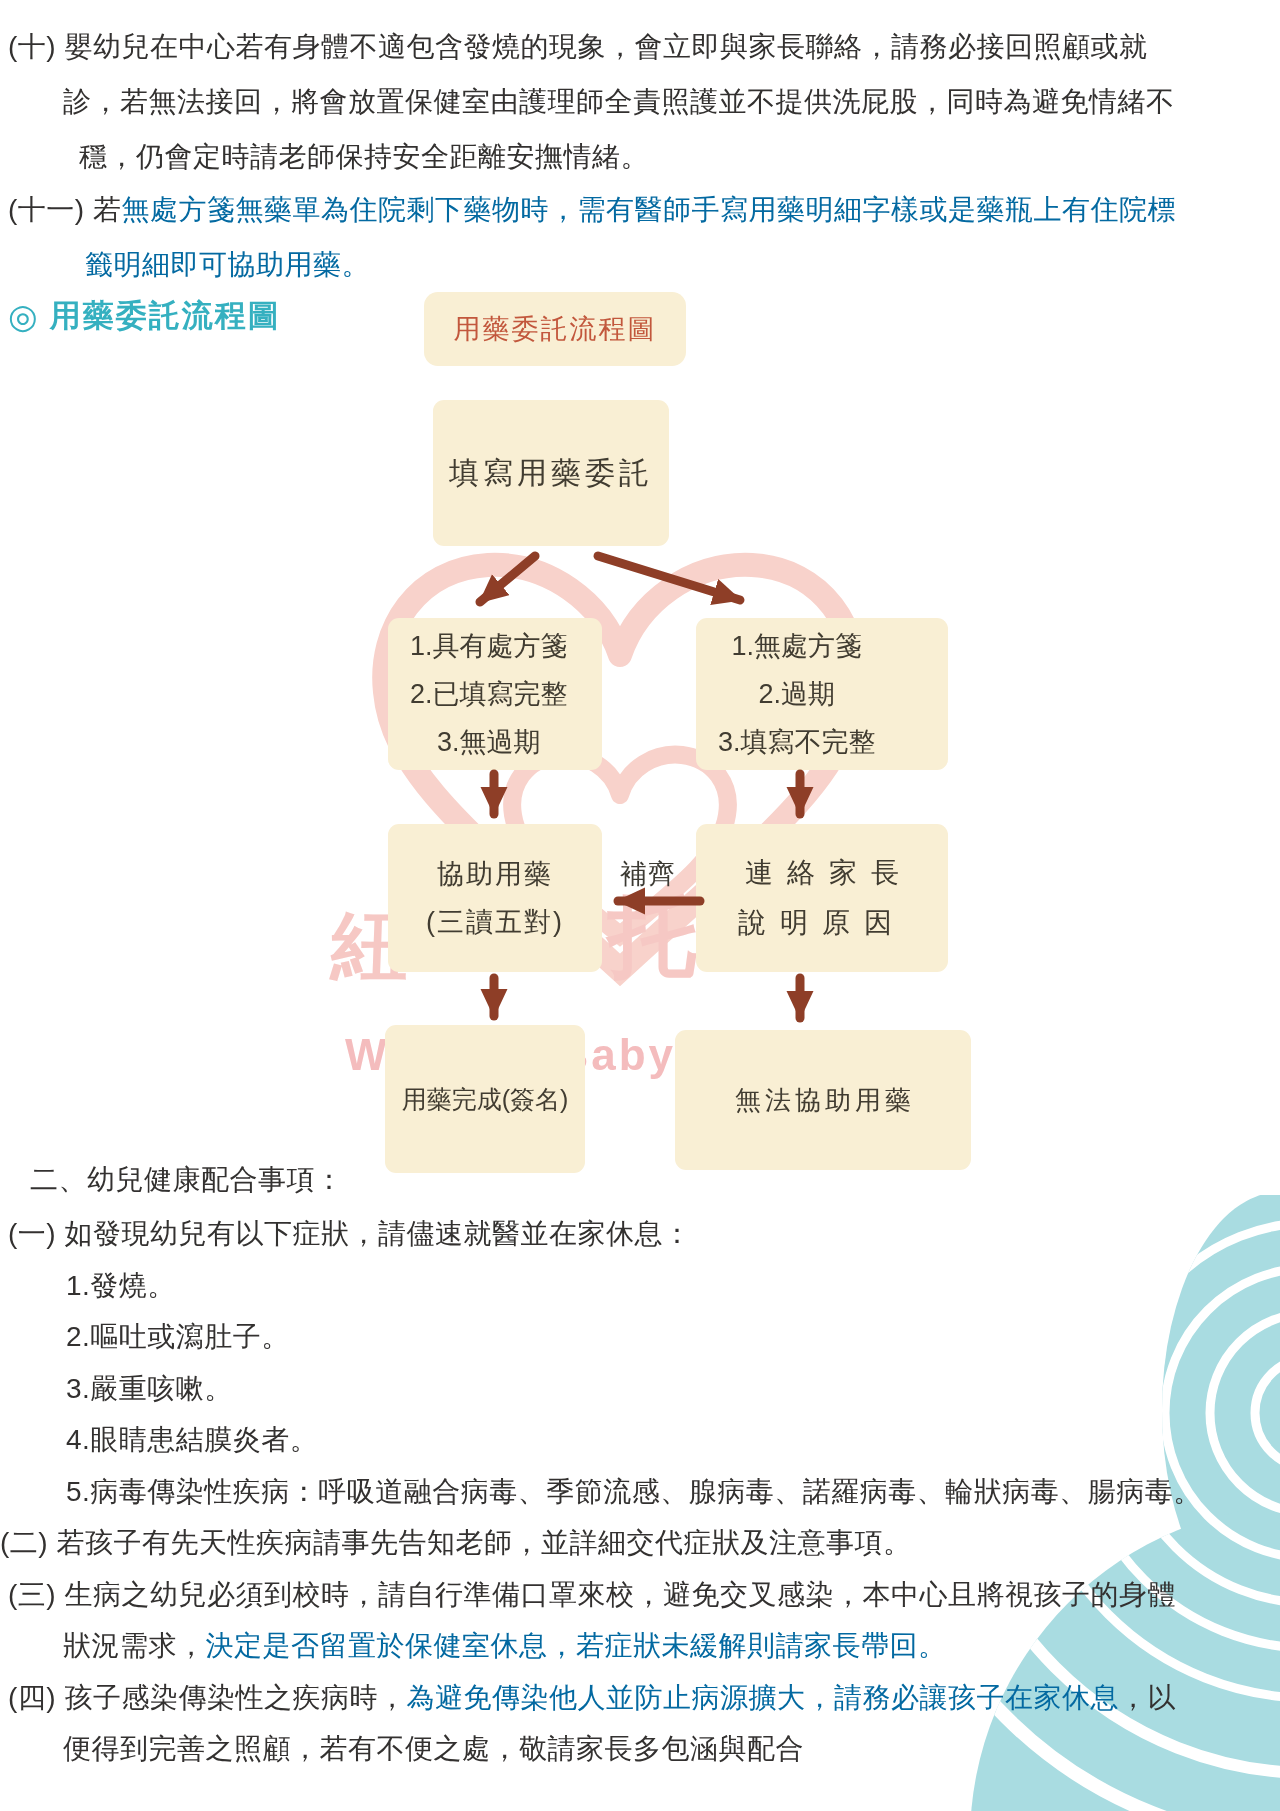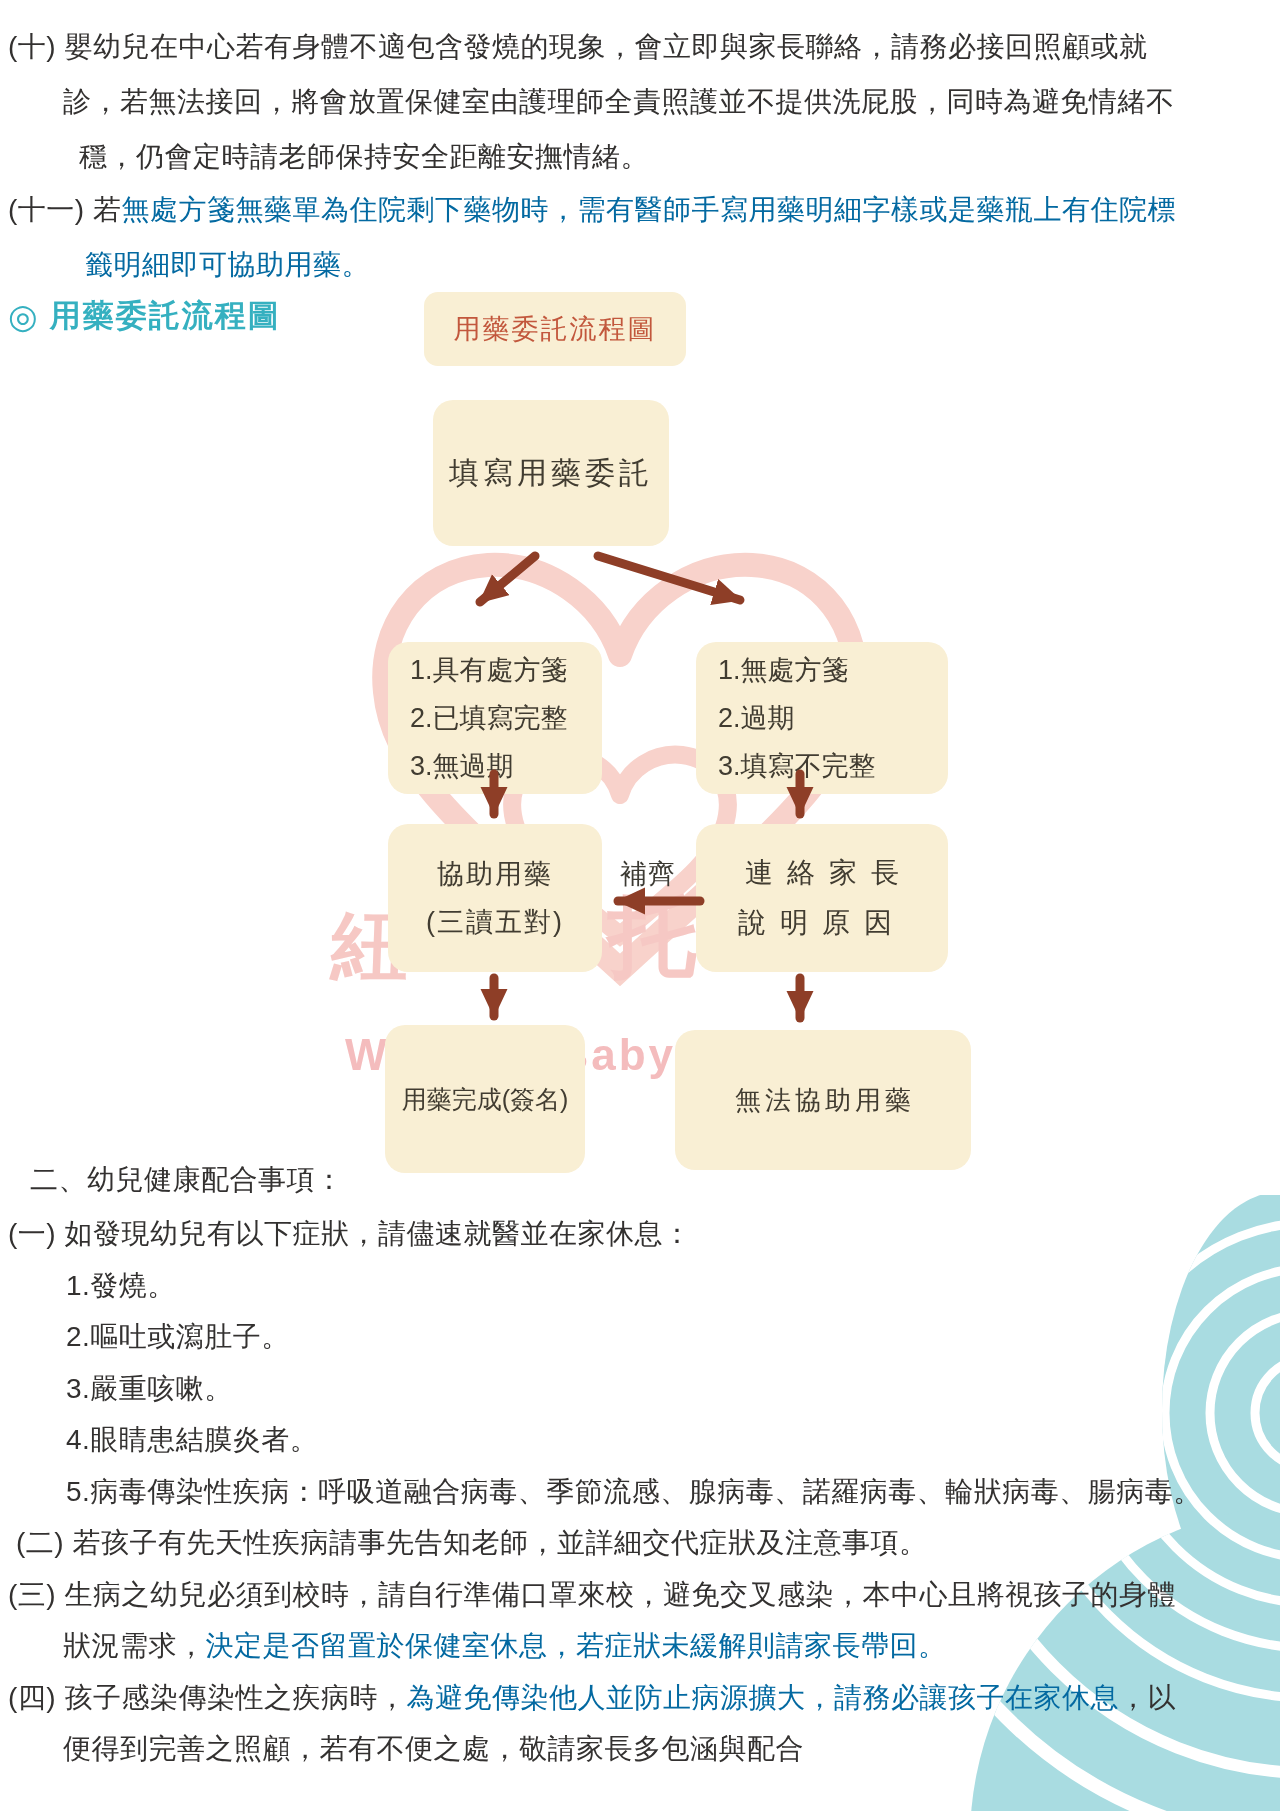--- a/index.html
+++ b/index.html
@@ -14,24 +14,24 @@
   .seg-ink{color:#333130;}
   .seg-red{color:#0369a1;}
   
   .teal-heading{
     position:absolute;left:8px;top:295px;display:flex;align-items:center;gap:10px;
     color:#35b0c0;font-size:31px;font-weight:bold;letter-spacing:2px;white-space:nowrap;z-index:3;
   }
   .teal-heading .bullet{font-size:34px;font-weight:normal;}
   
   .box{
-    position:absolute;background:#f9efd4;border-radius:20px;color:#413c31;z-index:2;
+    position:absolute;background:#f9efd4;border-radius:11px;color:#413c31;z-index:2;
     display:flex;align-items:center;justify-content:center;text-align:center;white-space:pre-line;
   }
-  .box.left-align{justify-content:flex-start;text-align:left;margin-top:24px;}
+  .box.left-align{justify-content:flex-start;text-align:center;}
   .fc-title{left:424px;top:292px;width:262px;height:74px;color:#c2573c;font-size:27px;letter-spacing:2px;border-radius:14px;}
   .fc-main{left:433px;top:400px;width:236px;height:146px;font-size:30px;letter-spacing:4px;}
   .fc-left-branch{left:388px;top:618px;width:214px;height:152px;font-size:27px;line-height:48px;padding-left:22px;box-sizing:border-box;}
   .fc-right-branch{left:696px;top:618px;width:252px;height:152px;font-size:27px;line-height:48px;padding-left:22px;box-sizing:border-box;}
   .fc-assist{left:388px;top:824px;width:214px;height:148px;font-size:27px;line-height:48px;letter-spacing:2px;}
   .fc-contact{left:696px;top:824px;width:252px;height:148px;font-size:28px;line-height:50px;letter-spacing:14px;text-indent:14px;}
   .fc-done{left:385px;top:1025px;width:200px;height:148px;font-size:25px;}
   .fc-cannot{left:675px;top:1030px;width:296px;height:140px;font-size:26px;letter-spacing:4px;text-indent:4px;}
   .fc-refill{
     position:absolute;left:600px;top:856px;width:96px;text-align:center;
@@ -129,20 +129,20 @@
       <div class="tline" style="left: 79px; top: 140px;"><span class="seg-ink">穩，仍會定時請老師保持安全距離安撫情緒。</span></div>
       <div class="tline" style="left: 8px; top: 193px;"><span class="seg-ink">(十一) 若</span><span class="seg-red">無處方箋無藥單為住院剩下藥物時，需有醫師手寫用藥明細字樣或是藥瓶上有住院標</span></div>
       <div class="tline" style="left: 85px; top: 248px;"><span class="seg-red">籤明細即可協助用藥。</span></div>
       <div class="tline" style="left: 30px; top: 1163px;"><span class="seg-ink">二、幼兒健康配合事項：</span></div>
       <div class="tline" style="left: 8px; top: 1217px;"><span class="seg-ink">(一) 如發現幼兒有以下症狀，請儘速就醫並在家休息：</span></div>
       <div class="tline" style="left: 66px; top: 1269px;"><span class="seg-ink">1.發燒。</span></div>
       <div class="tline" style="left: 66px; top: 1320px;"><span class="seg-ink">2.嘔吐或瀉肚子。</span></div>
       <div class="tline" style="left: 66px; top: 1372px;"><span class="seg-ink">3.嚴重咳嗽。</span></div>
       <div class="tline" style="left: 66px; top: 1423px;"><span class="seg-ink">4.眼睛患結膜炎者。</span></div>
       <div class="tline" style="left: 66px; top: 1475px;"><span class="seg-ink">5.病毒傳染性疾病：呼吸道融合病毒、季節流感、腺病毒、諾羅病毒、輪狀病毒、腸病毒。</span></div>
-      <div class="tline" style="left: 16px; top: 1526px;"><span class="seg-ink">(二) 若孩子有先天性疾病請事先告知老師，並詳細交代症狀及注意事項。</span></div>
+      <div class="tline" style="left: 0; top: 1526px;"><span class="seg-ink">(二) 若孩子有先天性疾病請事先告知老師，並詳細交代症狀及注意事項。</span></div>
       <div class="tline" style="left: 8px; top: 1578px;"><span class="seg-ink">(三) 生病之幼兒必須到校時，請自行準備口罩來校，避免交叉感染，本中心且將視孩子的身體</span></div>
       <div class="tline" style="left: 63px; top: 1629px;"><span class="seg-ink">狀況需求，</span><span class="seg-red">決定是否留置於保健室休息，若症狀未緩解則請家長帶回。</span></div>
       <div class="tline" style="left: 8px; top: 1681px;"><span class="seg-ink">(四) 孩子感染傳染性之疾病時，</span><span class="seg-red">為避免傳染他人並防止病源擴大，請務必讓孩子在家休息</span><span class="seg-ink">，以</span></div>
       <div class="tline" style="left: 63px; top: 1732px;"><span class="seg-ink">便得到完善之照顧，若有不便之處，敬請家長多包涵與配合</span></div>
     </div>
 
 </div>
 
 </body></html>

